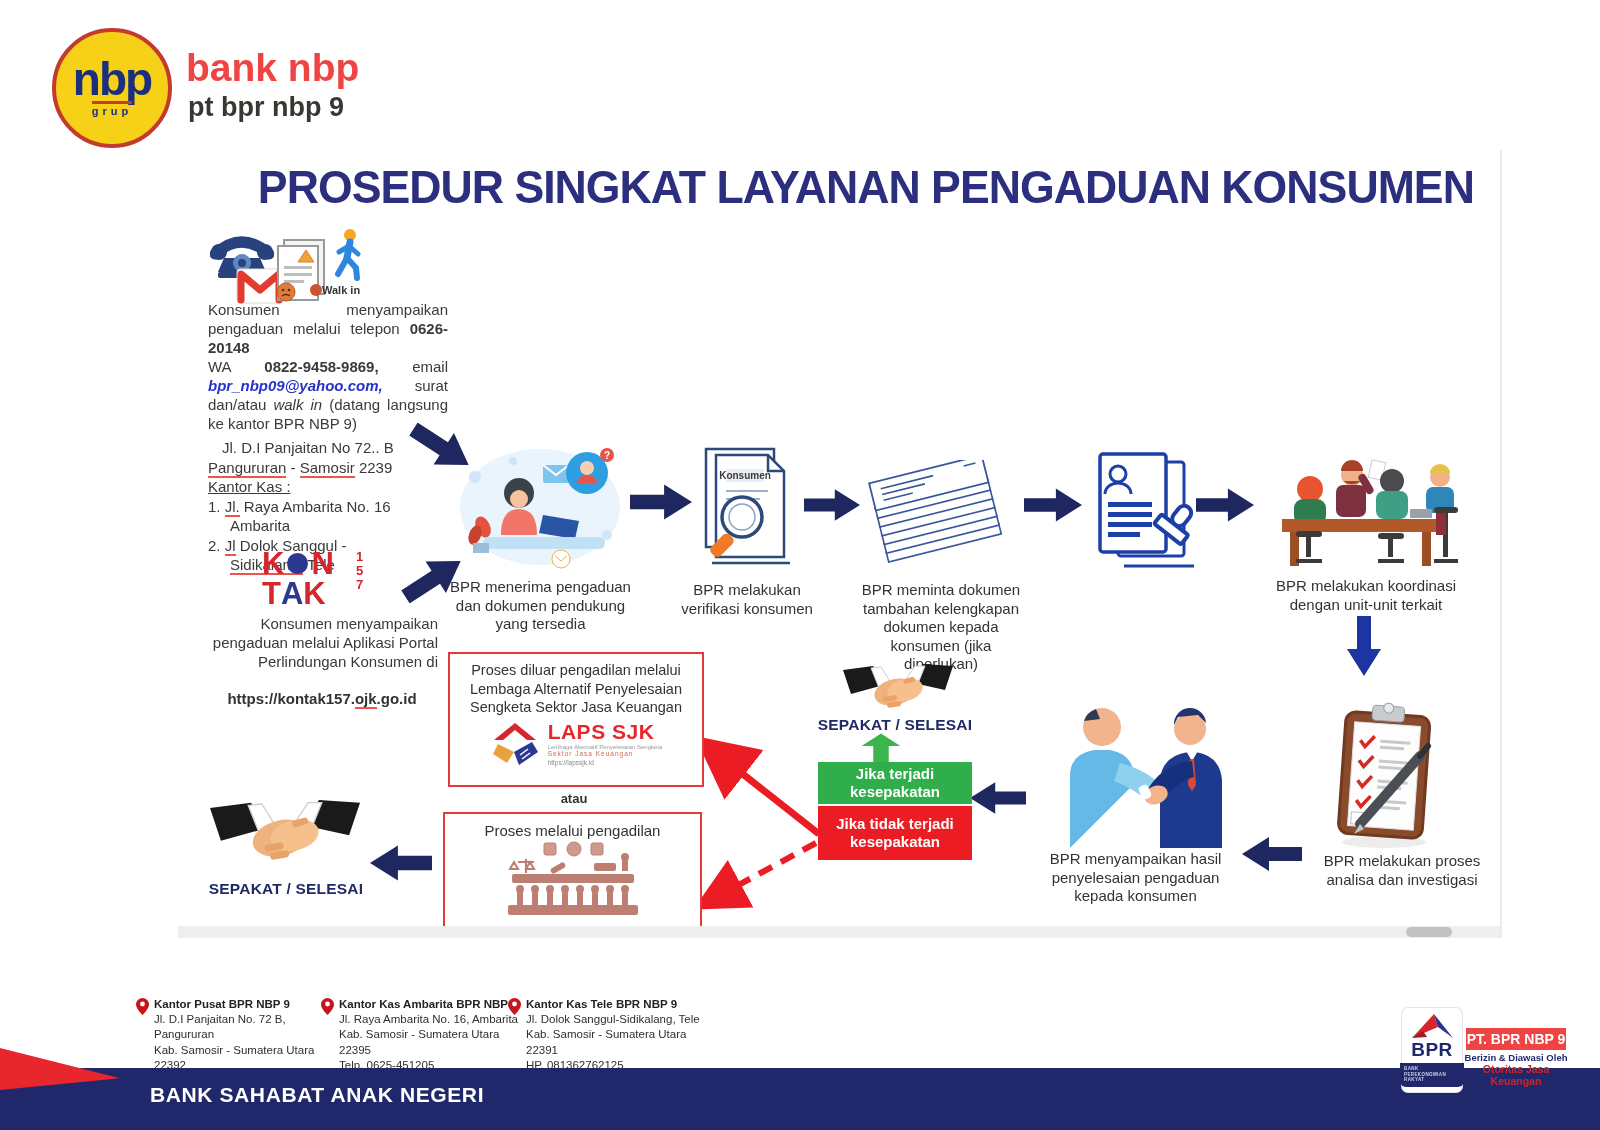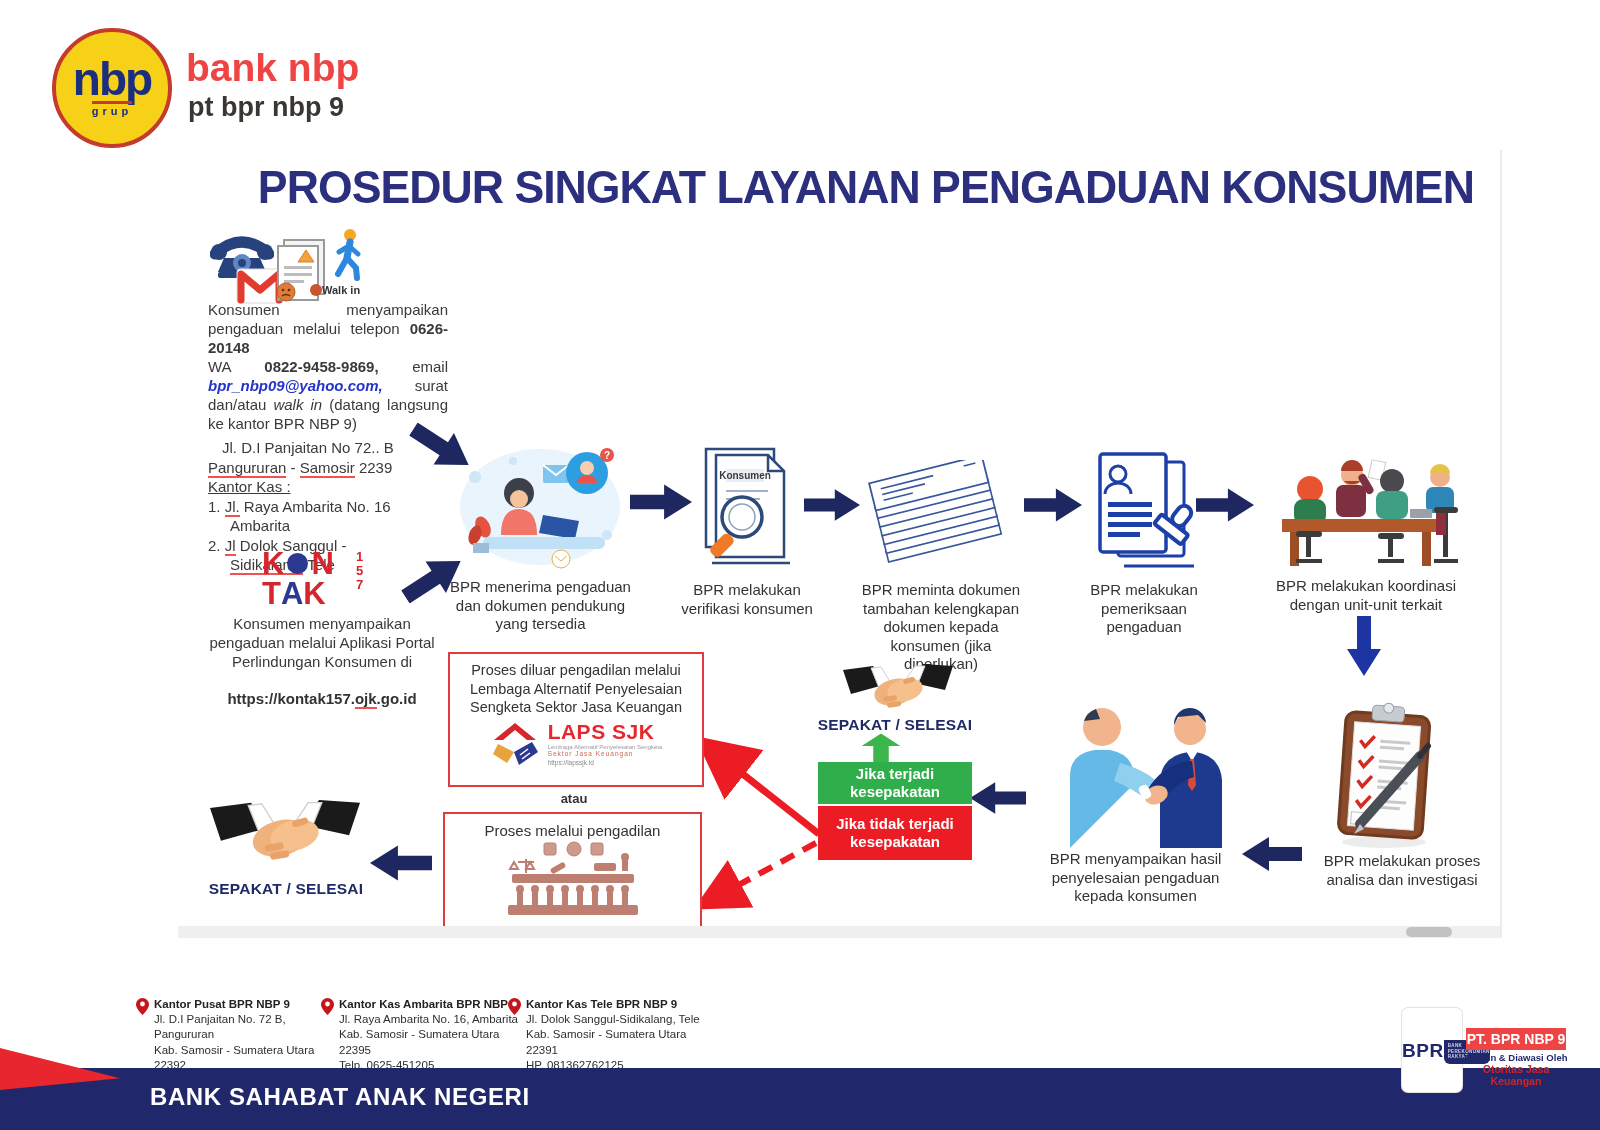--- a/index.html
+++ b/index.html
@@ -24,21 +24,21 @@
   .email-link{color:#2433c9;font-weight:bold;font-style:italic;text-decoration:none;cursor:pointer}
   .addr{font-size:15px;color:#3a3a3a;line-height:1.3}
   .ru{border-bottom:2px solid #ef5350}
   .ku{text-decoration:underline}
 
   .klrow{height:30px;display:flex;align-items:center}
   .kred{color:#d6252c;font-weight:bold;font-size:31px;line-height:1}
   .kblue{color:#2b3990;font-weight:bold;font-size:31px;line-height:1}
   .kdot{display:inline-block;width:21px;height:21px;border-radius:50%;background:#2b3990;margin:0 3px}
   .k157{display:flex;flex-direction:column;color:#d6252c;font-weight:bold;font-size:13px;line-height:14px}
-  .kontak-caption{font-size:15px;color:#3a3a3a;text-align:center;line-height:1.28}
+  .kontak-caption{font-size:15px;color:#3a3a3a;text-align:right;line-height:1.28}
   .kontak-link{font-size:15px;font-weight:600;color:#333;text-align:center}
 
   .caption{font-size:15px;color:#333;text-align:center;line-height:1.24}
   .sepakat{font-weight:bold;color:#1f2a66;font-size:15.5px;text-align:center;letter-spacing:.2px}
 
   .dbox{color:#fff;font-weight:bold;font-size:15px;text-align:center;display:flex;align-items:center;
         justify-content:center;line-height:1.2}
   .box-green{background:#2fae4b}
   .box-red{background:#ec1c24}
   .rborder{border:2px solid #e23b3b;background:#fff}
@@ -48,22 +48,22 @@
   .laps-sub2{font-size:6.5px;color:#c96a55;letter-spacing:1px}
   .laps-url{font-size:6.5px;color:#8a8a8a;margin-top:2px}
   .atau{font-weight:bold;font-size:13px;color:#333;text-align:center}
   .court-text{font-size:15px;color:#333;text-align:center;padding-top:8px}
 
   
   .fcol{font-size:11.5px;color:#2f2f2f;line-height:1.32}
   .fname{font-weight:bold;color:#222}
   .flink{color:#1f3bcf;text-decoration:underline;cursor:pointer}
   .navy-bar{background:#20286b}
-  .tagline{color:#fff;font-weight:bold;font-size:24px;letter-spacing:.6px}
-  .bpr-card{background:#fff;border-radius:6px;box-shadow:0 0 0 1px #e4e4e4;display:flex;flex-direction:row;align-items:center}
+  .tagline{color:#fff;font-weight:bold;font-size:21px;letter-spacing:.6px}
+  .bpr-card{background:#fff;border-radius:6px;box-shadow:0 0 0 1px #e4e4e4;display:flex;flex-direction:column;align-items:center}
   .bpr-word{font-size:19px;font-weight:bold;color:#20286b;letter-spacing:.5px;line-height:1}
   .bpr-band{background:#20286b;width:100%;border-radius:0 0 6px 6px;padding:3px 0 4px 4px;margin-top:4px}
   .bpr-band span{display:block;color:#cfd3e8;font-size:4.5px;font-weight:bold;letter-spacing:.4px;line-height:5.5px}
   .pt-box{background:#ef4444;color:#fff;font-weight:bold;font-size:14px;display:flex;align-items:center;justify-content:center}
   .sub1{color:#20286b;font-weight:bold;font-size:9.5px;text-align:center}
   .sub2{color:#d02424;font-weight:bold;font-size:10.5px;text-align:center}
 
   .scroll-track{background:#efefef}
   .scroll-thumb{background:#c2c2c2;border-radius:5px}
   .red-wedge{background:#e8262d;clip-path:polygon(0 0,100% 72%,0 100%)}
@@ -310,21 +310,20 @@
       <rect x="18" y="62" width="44" height="5" fill="#1d3fa8"></rect>
       <rect x="18" y="72" width="44" height="5" fill="#1d3fa8"></rect>
       <rect x="18" y="82" width="32" height="5" fill="#1d3fa8"></rect>
       <g transform="rotate(38 82 80)">
         <rect x="74" y="52" width="14" height="22" rx="7" fill="#fff" stroke="#1d3fa8" stroke-width="4"></rect>
         <rect x="64" y="74" width="34" height="12" rx="2" fill="#fff" stroke="#1d3fa8" stroke-width="4"></rect>
       </g>
       <line x1="34" y1="116" x2="104" y2="116" stroke="#1d3fa8" stroke-width="3"></line>
     </svg>
   </div>
-  <div class="abs caption" style="left:1068px;top:581px;width:152px">BPR melakukan pemeriksaan pengaduan</div>
 
   <div class="abs" style="left:1258px;top:443px">
     <svg width="214" height="130" viewBox="0 0 214 130">
       <circle cx="52" cy="46" r="13" fill="#e8542f"></circle>
       <rect x="36" y="56" width="32" height="26" rx="9" fill="#2e7d4e"></rect>
       <circle cx="94" cy="32" r="11" fill="#f0b089"></circle>
       <path d="M83,28 a11,11 0 0 1 22,0 z" fill="#a8402a"></path>
       <path d="M86,38 a9,6 0 0 0 16,0 z" fill="#a8402a"></path>
       <rect x="78" y="42" width="30" height="32" rx="7" fill="#7c3040"></rect>
       <rect x="104" y="30" width="8" height="22" rx="4" fill="#7c3040" transform="rotate(-30 108 41)"></rect>

